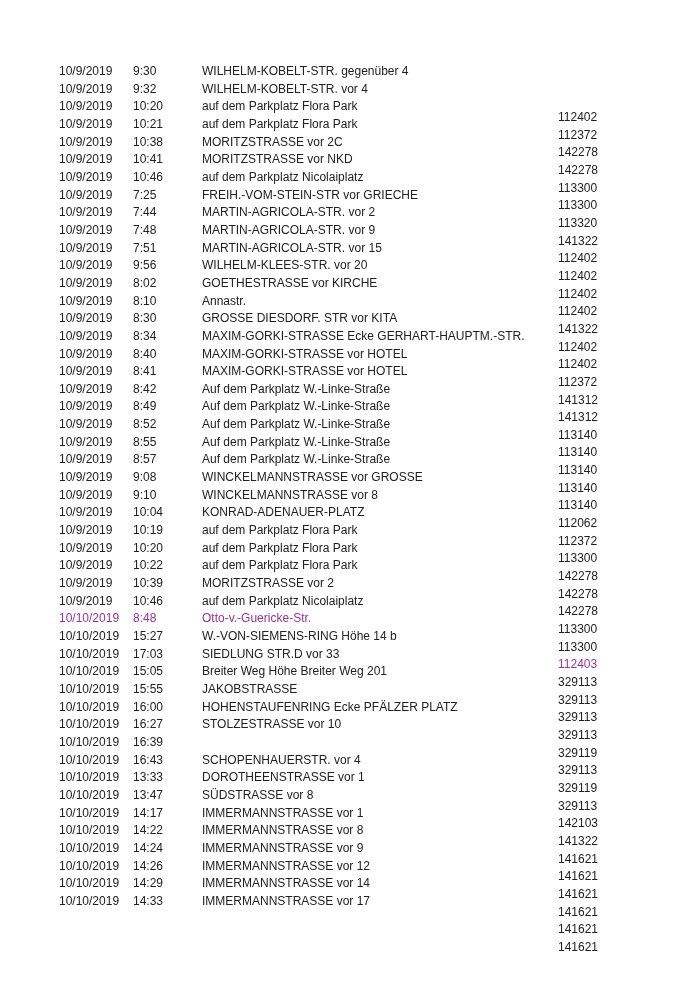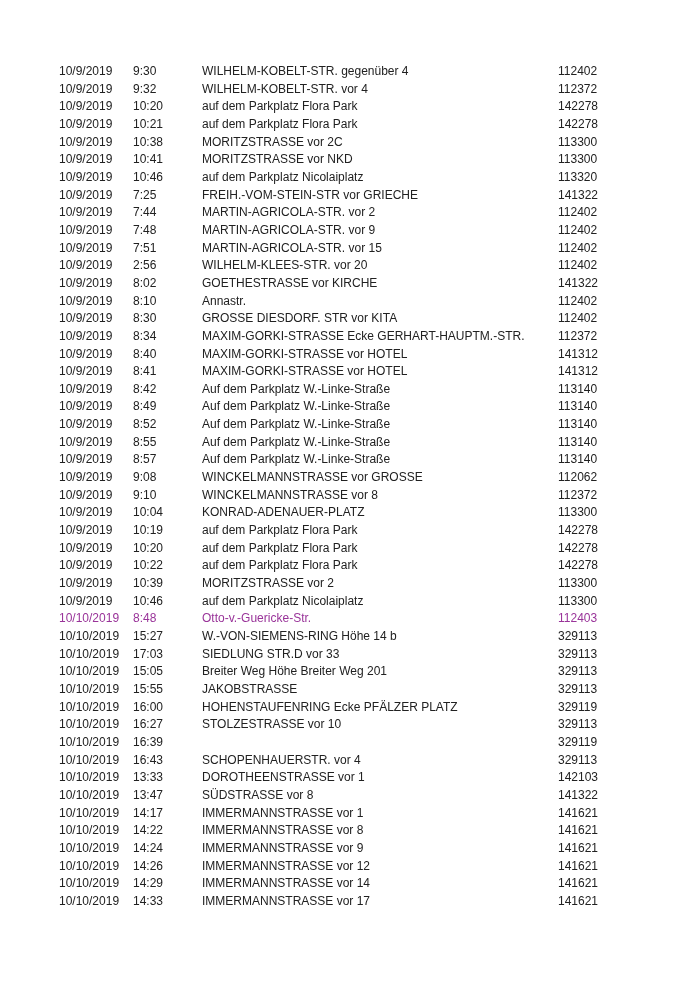--- a/index.html
+++ b/index.html
@@ -40,21 +40,21 @@
     color: #993399;
   }
   .cell {
     position: absolute;
     top: 0;
     display: inline-block;
   }
   .cell.date     { left: 59px;  }
   .cell.time     { left: 133px; }
   .cell.location { left: 202px; }
-  .cell.code     { left: 558px; }
+  .cell.code     { left: 558px; margin-top: 46px; }
 </style>
 </head>
 <body>
 
 <div class="page">
   <div class="table" id="rows-container">
   <div class="row">
     <span class="cell date">10/9/2019</span>
     <span class="cell time">9:30</span>
     <span class="cell location">WILHELM-KOBELT-STR. gegenüber 4</span>
@@ -126,21 +126,21 @@
 
   <div class="row">
     <span class="cell date">10/9/2019</span>
     <span class="cell time">7:51</span>
     <span class="cell location">MARTIN-AGRICOLA-STR. vor 15</span>
     <span class="cell code">112402</span>
   </div>
 
   <div class="row">
     <span class="cell date">10/9/2019</span>
-    <span class="cell time">2:56</span>
+    <span class="cell time">9:56</span>
     <span class="cell location">WILHELM-KLEES-STR. vor 20</span>
     <span class="cell code">112402</span>
   </div>
 
   <div class="row">
     <span class="cell date">10/9/2019</span>
     <span class="cell time">8:02</span>
     <span class="cell location">GOETHESTRASSE vor KIRCHE</span>
     <span class="cell code">141322</span>
   </div>

